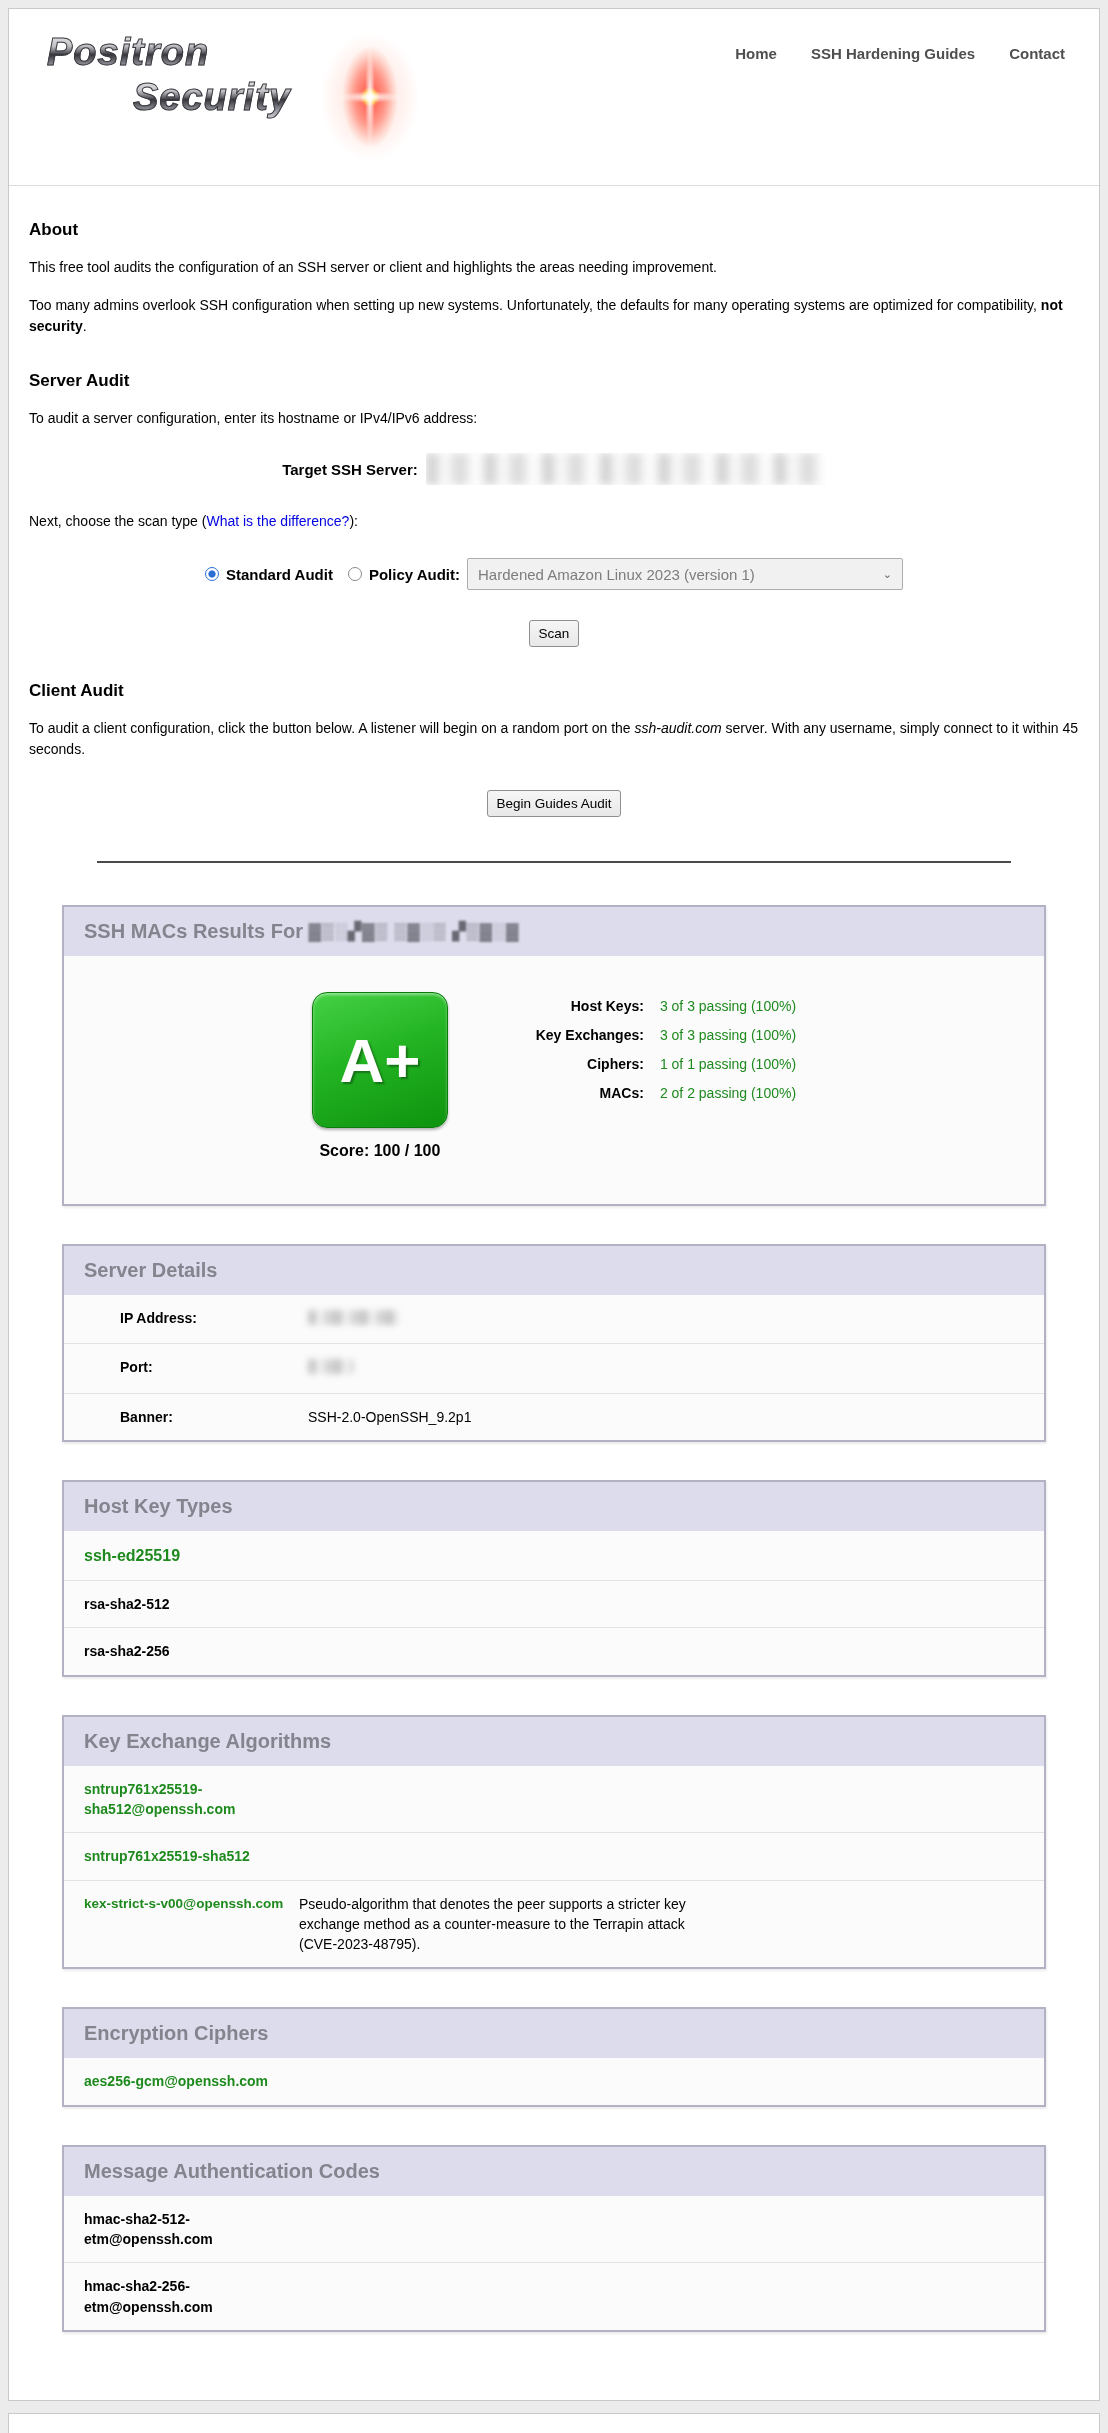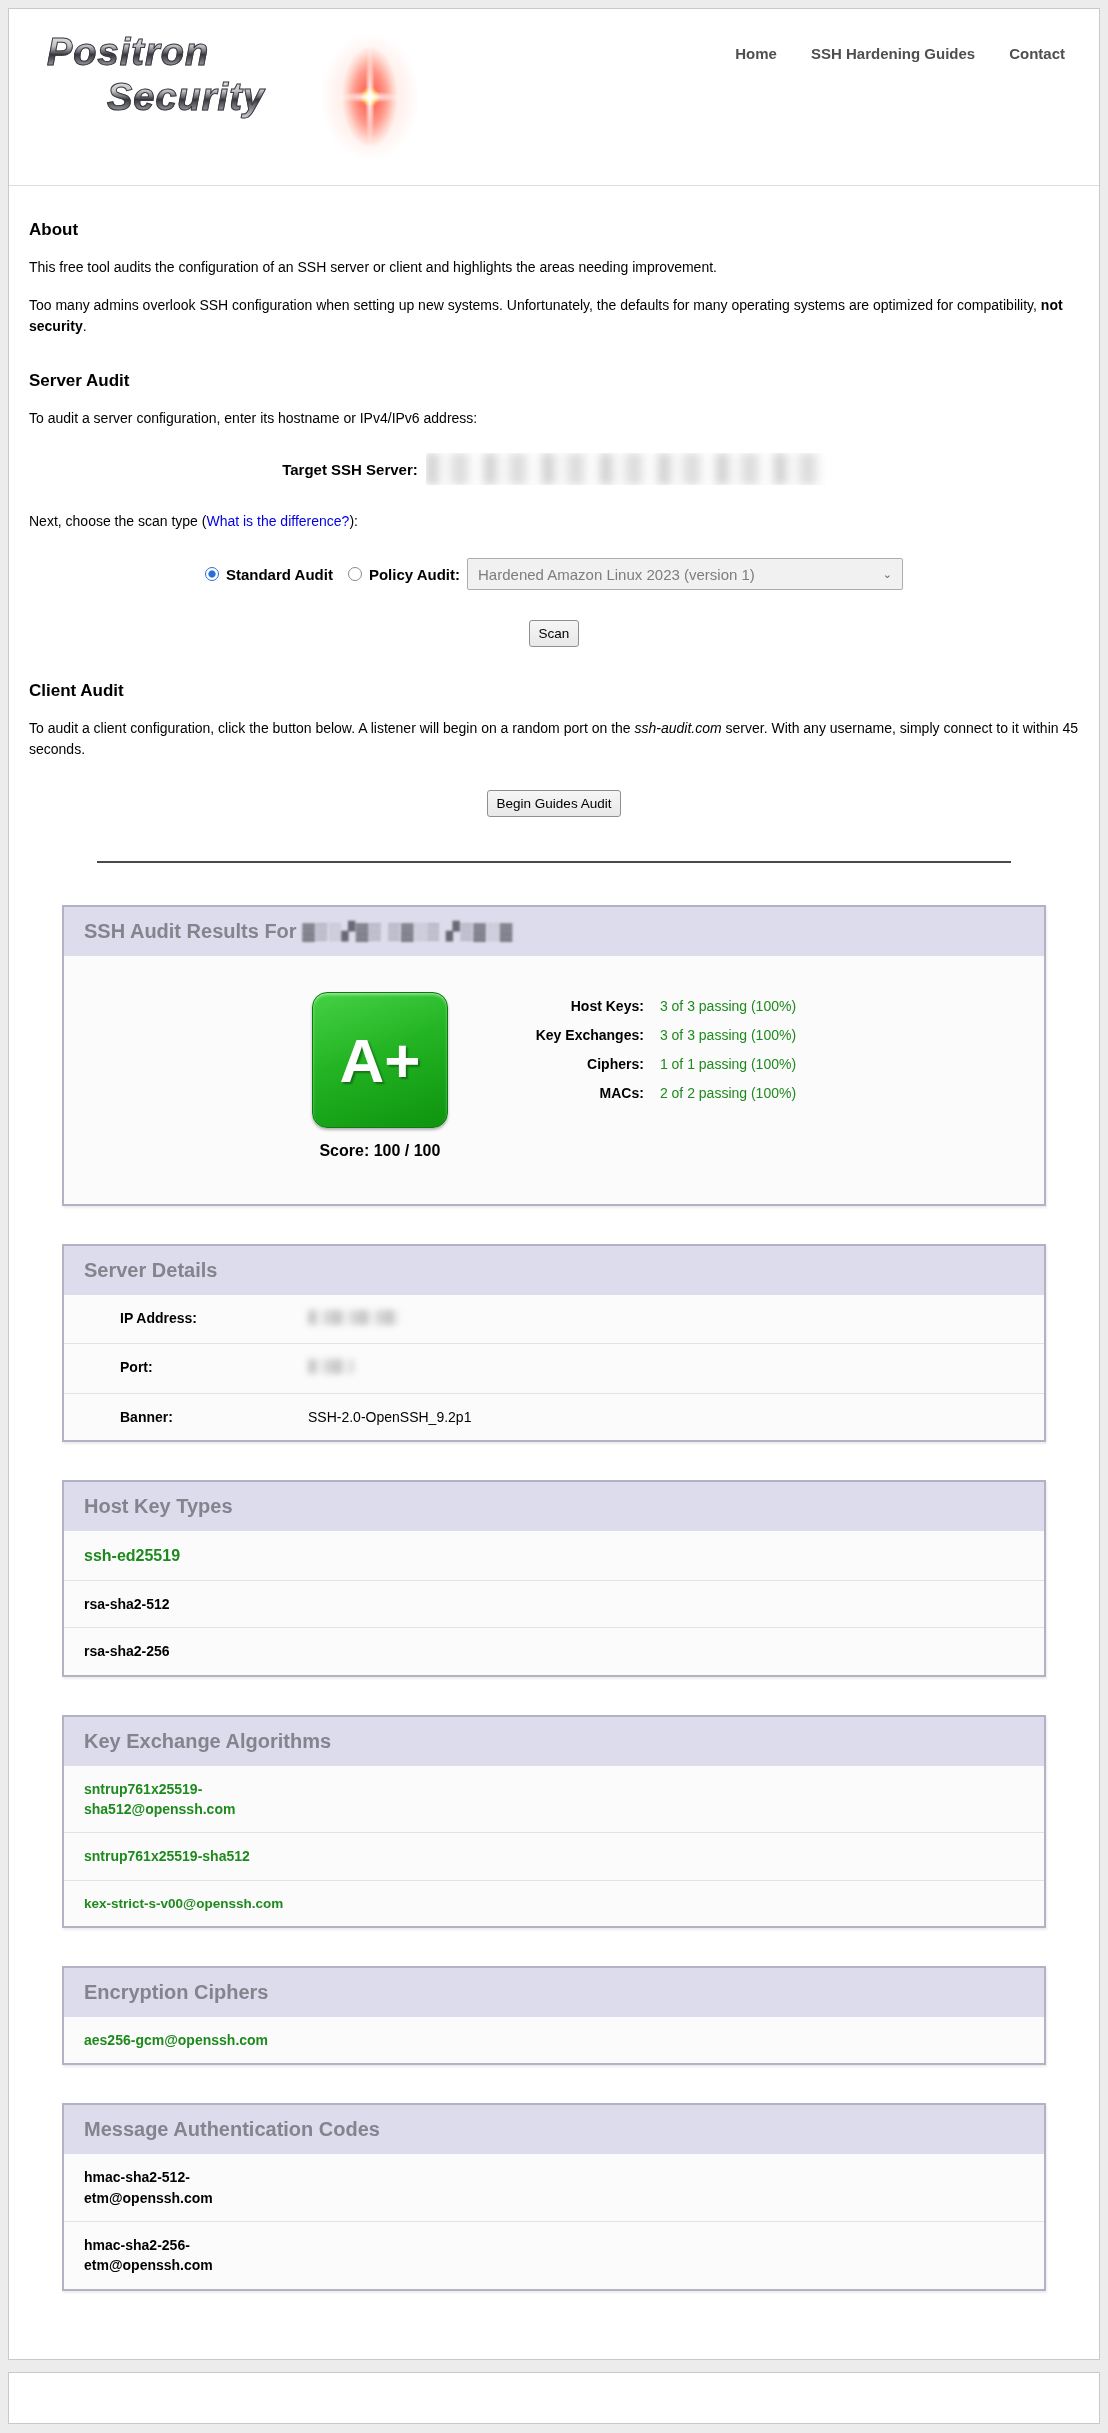--- a/index.html
+++ b/index.html
@@ -19,21 +19,21 @@
   .logo { position: absolute; left: 38px; top: 22px; width: 420px; height: 120px; }
   .logo-line { font-style: italic; font-weight: bold; font-size: 38px; letter-spacing: 1px;
                color: #63636b; text-shadow: 1px 1px 0 #e8e8e8, -1px -1px 0 #222; width: max-content; }
   @supports (-webkit-background-clip: text) {
     .logo-line {
       background: linear-gradient(180deg,#f4f4f4 0%,#c2c2c6 35%,#6d6d75 48%,#35353b 55%,#8f8f97 78%,#d8d8dc 100%);
       -webkit-background-clip: text; background-clip: text; color: transparent;
       text-shadow: none; -webkit-text-stroke: 1px #3a3a40;
     }
   }
-  .logo-line2 { margin-left: 60px; margin-top: 2px; }
+  .logo-line2 { margin-left: 86px; margin-top: 2px; }
   .flare { position: absolute; left: 258px; top: -14px; width: 130px; height: 160px; pointer-events: none;
     background:
       radial-gradient(ellipse 7px 75px at 50% 50%, rgba(255,255,255,.95), rgba(255,255,255,0) 70%),
       radial-gradient(ellipse 50px 8px at 50% 50%, rgba(255,255,255,.95), rgba(255,255,255,0) 70%),
       radial-gradient(circle 10px at 50% 50%, #fffbe2 0%, #ffd34d 55%, rgba(255,211,77,0) 100%),
       radial-gradient(ellipse 34px 62px at 50% 50%, rgba(255,64,48,.9) 0%, rgba(255,86,64,.55) 45%, rgba(255,120,90,.22) 68%, rgba(255,120,90,0) 82%),
       radial-gradient(ellipse 62px 80px at 50% 50%, rgba(255,150,130,.35) 0%, rgba(255,190,170,.15) 60%, rgba(255,190,170,0) 80%);
   }
   .nav { position: absolute; right: 34px; top: 36px; display: flex; gap: 34px; }
   .nav a { color: #4f4f4f; font-size: 15px; font-weight: 700; }
@@ -152,21 +152,21 @@
     <div class="btn-row">
       <button class="btn">Begin Guides Audit</button>
     </div>
 
     <hr class="divider">
   </div>
 
   <div class="results-wrap">
 
     <div class="rbox">
-      <div class="rbox-header"><span>SSH Audit Results For </span><span class="redact-title">▓▒░▞▓▒ ▒▓░▒ ▞▒▓░▓</span></div>
+      <div class="rbox-header"><span>SSH MACs Results For </span><span class="redact-title">▓▒░▞▓▒ ▒▓░▒ ▞▒▓░▓</span></div>
       <div class="rbox-body grade-flex">
         <div class="grade-col">
           <div class="grade-badge">
               <span>A+</span>
             </div>
           <div class="score">Score: 100 / 100</div>
         </div>
         <div class="stats">
           <div class="stat-row">
             <span class="stat-label">Host Keys:</span>
@@ -227,20 +227,21 @@
         <div class="trow">
           <span class="good" style="font-weight:bold;font-size:14px;flex:0 0 215px;width:215px;overflow-wrap:break-word;display:block">sntrup761x25519-sha512@openssh.com</span>
           <span class="algo-note"></span>
         </div>
         <div class="trow">
           <span class="good" style="font-weight:bold;font-size:14px;flex:0 0 215px;width:215px;overflow-wrap:break-word;display:block">sntrup761x25519-sha512</span>
           <span class="algo-note"></span>
         </div>
         <div class="trow">
           <span class="good" style="font-weight:bold;font-size:13.5px;flex:0 0 215px;width:215px;overflow-wrap:break-word;display:block">kex-strict-s-v00@openssh.com</span>
+          <span class="algo-note">Pseudo-algorithm that denotes the peer supports a stricter key exchange method as a counter-measure to the Terrapin attack (CVE-2023-48795).</span>
         </div>
       </div>
     </div>
 
     <div class="rbox">
       <div class="rbox-header">Encryption Ciphers</div>
       <div class="rbox-body">
         <div class="trow">
             <span class="good" style="font-weight:bold;font-size:14px;flex:0 0 260px;width:260px">aes256-gcm@openssh.com</span>
           </div>

